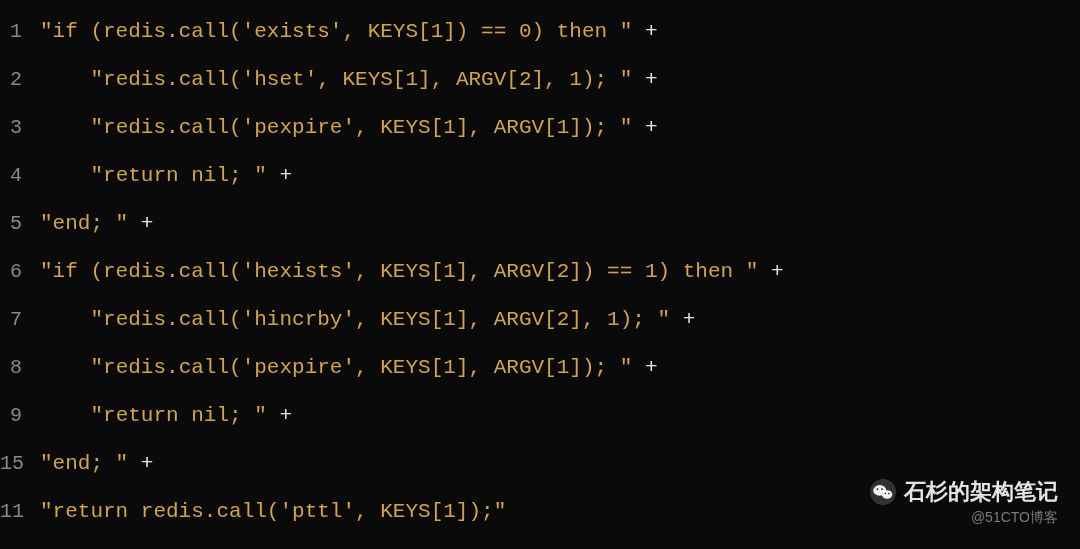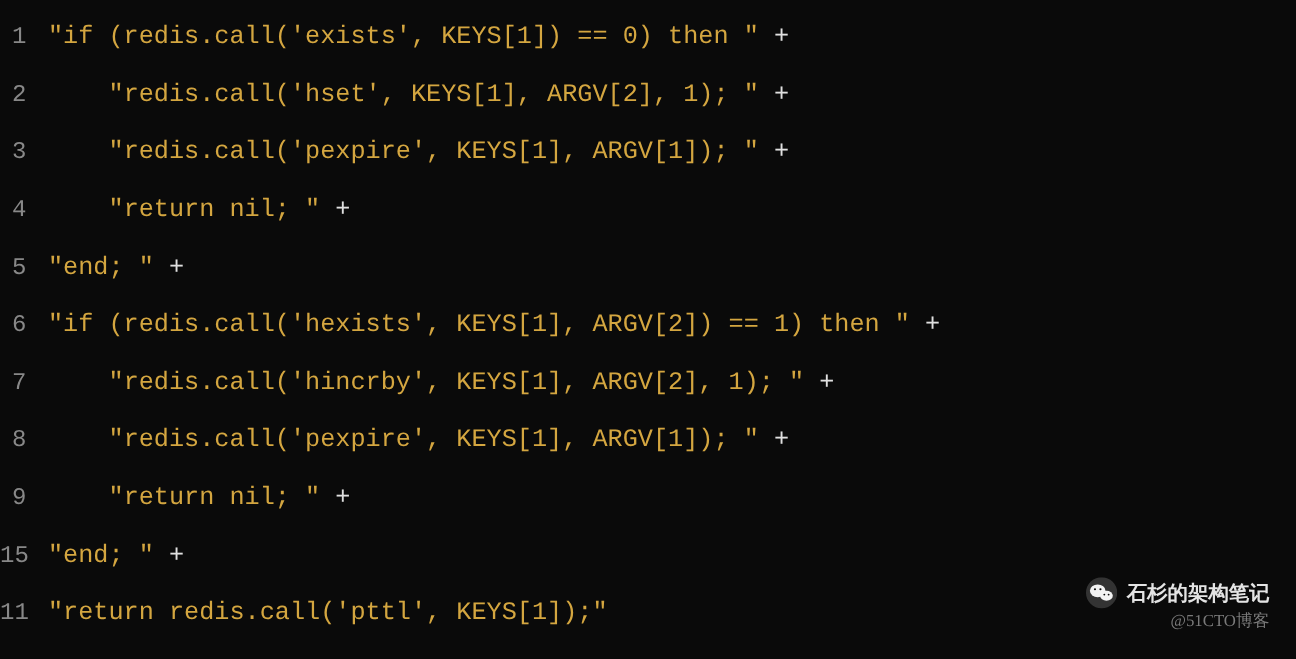--- a/index.html
+++ b/index.html
@@ -38,36 +38,36 @@
     .op  { color: #e0e0e0; }
     .watermark-badge {
       position: absolute;
       right: 22px;
       bottom: 42px;
       display: flex;
       align-items: center;
       gap: 8px;
       color: #f0f0f0;
       font-family: -apple-system, BlinkMacSystemFont, "Segoe UI", Roboto, sans-serif;
-      font-size: 17px;
+      font-size: 22px;
       font-weight: 600;
       opacity: 0.95;
       justify-content: space-between;
     }
     .wechat-icon {
       width: 26px;
       height: 26px;
       display: inline-block;
     }
     .watermark-sub {
       position: absolute;
       right: 22px;
       bottom: 22px;
       color: #7a7a7a;
-      font-family: Liberation Serif, serif;
+      font-family: Liberation Sans, sans-serif;
       font-size: 14px;
     }
   </style>
 </head>
 <body>
 
 <div class="code-area">
   <div class="line">
     <span class="line-number">1</span>
     <span class="code"><span class="op"></span><span class="str">"if (redis.call('exists', KEYS[1]) == 0) then "</span><span class="op"> +</span></span>

